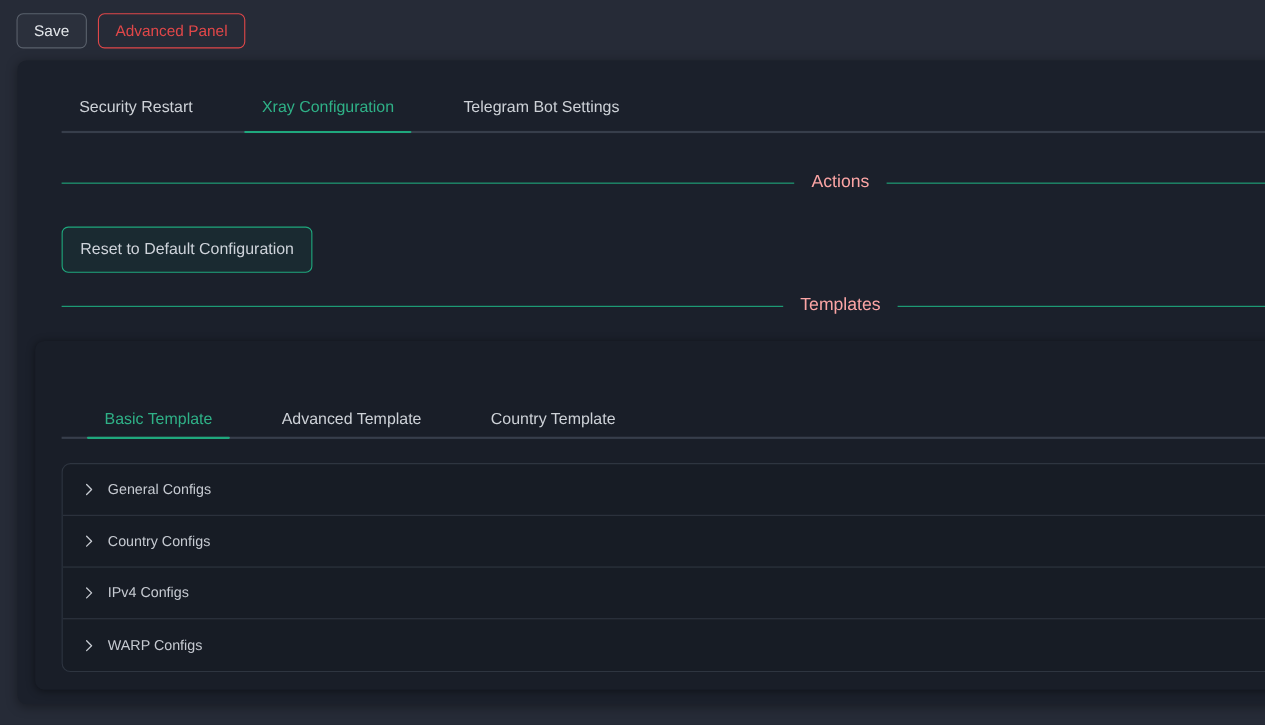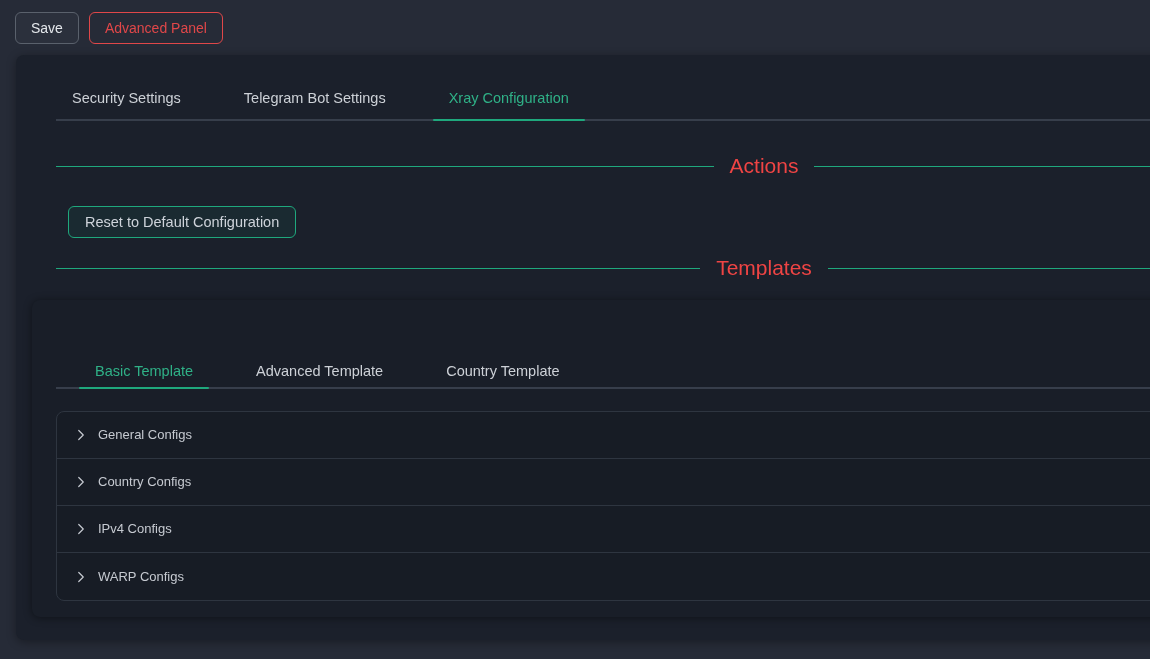--- a/index.html
+++ b/index.html
@@ -54,29 +54,29 @@
     height:2px; background:#1fa87d; border-radius:2px;
   }
 
   
   .divider {
     display:flex; align-items:center; margin:0 24px;
     height:22px;
   }
   .divider .line { flex:1; height:1px; background:#1fa87d; }
   .divider .divider-text {
-    padding:0 16px; font-size:21px; color:#ef4444; white-space:nowrap;
+    padding:0 16px; font-size:16px; color:#fca5a5; white-space:nowrap;
   }
   .divider.actions { margin-top:34px; }
   .divider.templates { margin-top:19px; }
 
   
   .reset-btn {
-    display:block; margin:29px 24px 0 36px;
-    height:32px; padding:0 16px;
+    display:block; margin:29px 24px 0 24px;
+    height:42px; padding:0 16px;
     background:rgba(31,168,125,0.08);
     border:1px solid #1fa87d; border-radius:6px;
     color:#ced3da; font-size:14.5px;
     font-family:"Liberation Sans", sans-serif; cursor:pointer;
   }
 
   
   .inner-card {
     margin-top:21px;
     background:#191e28; border-radius:8px;
@@ -113,23 +113,23 @@
 
 <div class="topbar">
   <button class="btn save">Save</button>
   <button class="btn restart">Advanced Panel</button>
 </div>
 
 <div class="card">
 
   <div class="section">
     <div class="tabs">
-      <div class="tab">Security Settings</div>
+      <div class="tab">Security Restart</div>
+      <div class="tab active">Xray Configuration</div>
       <div class="tab">Telegram Bot Settings</div>
-      <div class="tab active">Xray Configuration</div>
     </div>
   </div>
 
   <div class="divider actions">
     <span class="line"></span>
     <span class="divider-text">Actions</span>
     <span class="line"></span>
   </div>
 
   <button class="reset-btn">Reset to Default Configuration</button>

